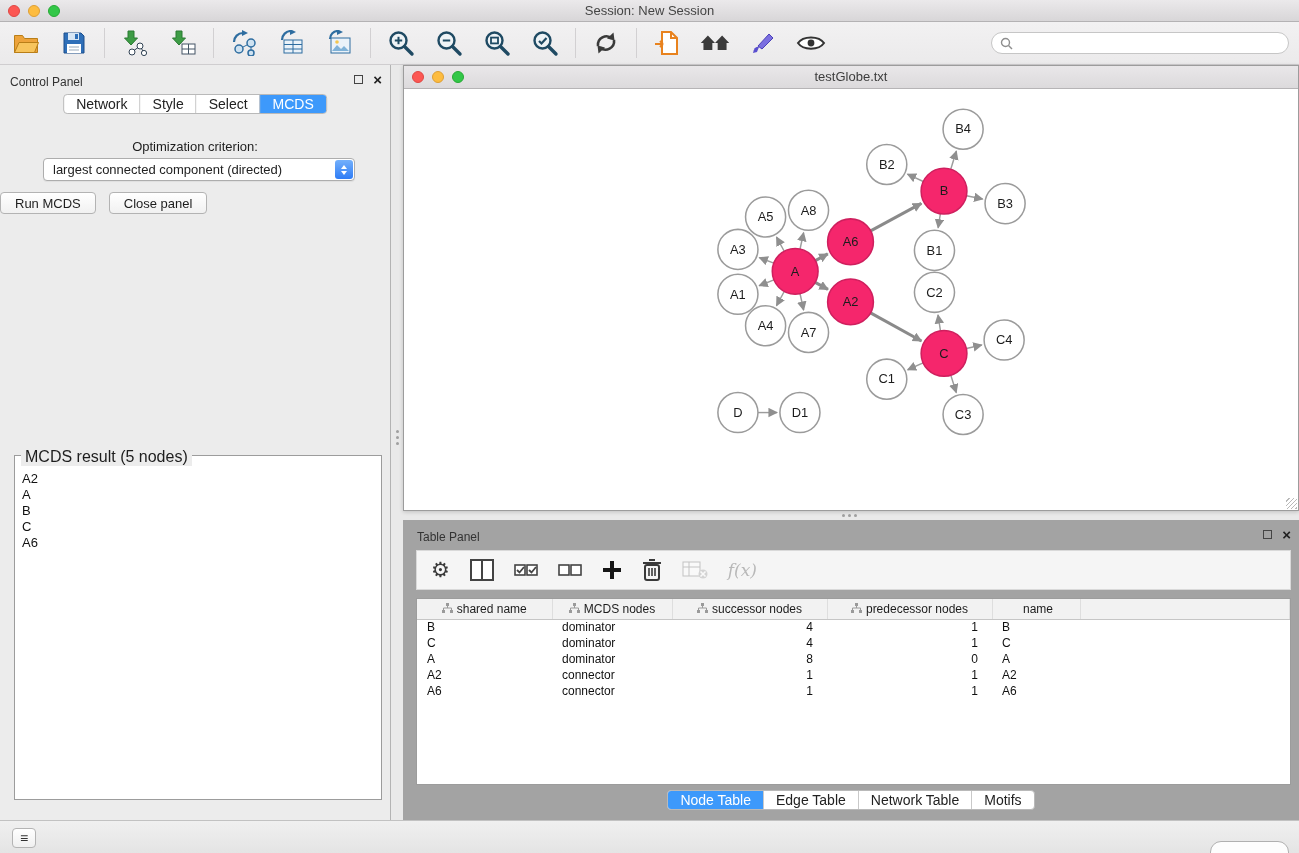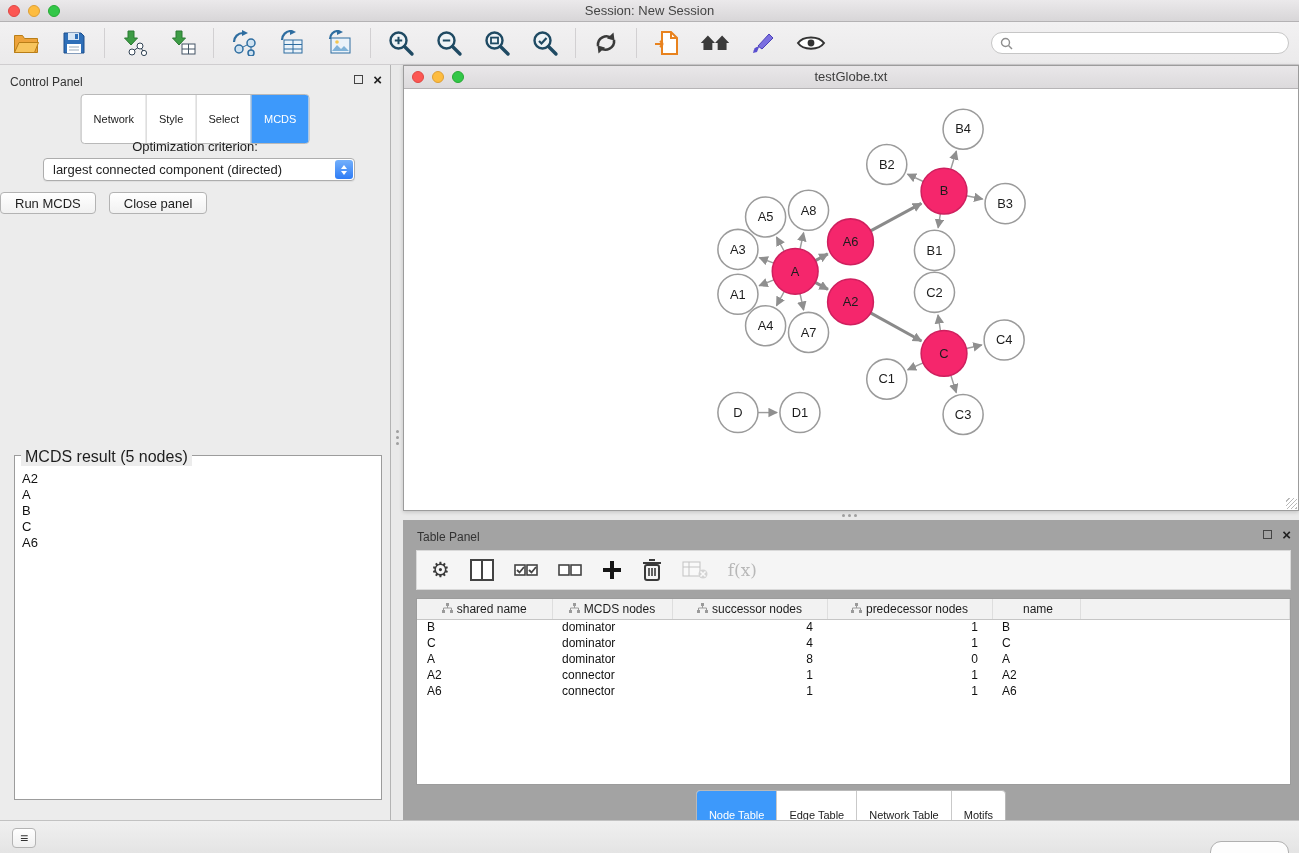--- a/index.html
+++ b/index.html
@@ -32,21 +32,21 @@
   
   #control-panel { position:absolute; left:0; top:65px; width:391px; bottom:33px;
     background:#ececec; border-right:1px solid #b3b3b3; }
   .panel-head { position:absolute; left:0; top:4px; width:100%; height:24px; }
   .panel-title { position:absolute; left:10px; top:6px; font-size:12px; color:#333; }
   .win-ctrls { position:absolute; right:8px; top:5px; display:flex; gap:10px; align-items:center; }
   .wbtn-box { width:9px; height:9px; border:1.5px solid #444; display:inline-block; }
   .wbtn-x { font-size:15px; font-weight:700; color:#222; line-height:11px; }
 
   .segment { display:inline-flex; border:1px solid #b9b9b9; border-radius:4px; background:#fff; overflow:hidden; }
-  .segment .seg { padding:18px 12px; font-size:11px; color:#222; border-left:1px solid #c9c9c9; white-space:nowrap; }
+  .segment .seg { padding:1px 12px; font-size:14px; color:#222; border-left:1px solid #c9c9c9; white-space:nowrap; }
   .segment .seg:first-child { border-left:none; }
   .segment .seg.active { background:#3d99fb; color:#fff; }
 
   #cp-tabs { position:absolute; top:29px; left:50%; transform:translateX(-50%); }
 
   .opt-label { position:absolute; top:74px; width:100%; text-align:center; font-size:13px; color:#1d1d1d; }
 
   .combo { position:absolute; left:43px; top:93px; width:312px; height:23px; background:#fff;
     border:1px solid #adadad; border-radius:4px; font-size:13px; display:flex; align-items:center;
     padding:0 24px 0 9px; box-shadow:0 1px 1px rgba(0,0,0,.06); }
@@ -89,21 +89,21 @@
   .h-divider-handle i, .v-divider-handle i { width:3px; height:3px; background:#9f9f9f; border-radius:50%; }
   .v-divider-handle { position:absolute; left:-9px; top:360px; width:5px; height:22px;
     display:flex; flex-direction:column; gap:3px; align-items:center; justify-content:center; }
 
   
   #table-panel { position:absolute; left:12px; top:455px; width:896px; height:300px; background:#a3a3a3; }
   .tp-toolbar { position:absolute; left:13px; top:30px; width:875px; height:40px;
     background:#f5f5f5; border:1px solid #d9d9d9; display:flex; align-items:center; gap:20px; padding:0 14px; }
   .tp-icon { display:flex; align-items:center; justify-content:center; height:28px; }
   .gear-glyph { font-size:21px; color:#3a3a3a; line-height:24px; }
-  .fx { font-family:"DejaVu Serif", serif; font-size:17px; color:#b8b8b8; }
+  .fx { font-family:"DejaVu Serif", serif; font-style:italic; font-size:17px; color:#b8b8b8; }
 
   .table-wrap { position:absolute; left:13px; top:78px; width:875px; height:187px;
     background:#fff; border:1px solid #9c9c9c; overflow:hidden; }
   table { border-collapse:collapse; table-layout:fixed; width:100%; font-size:12px; }
   thead th { height:20px; background:#f2f2f2; border-bottom:1px solid #c6c6c6; border-right:1px solid #dedede;
     font-weight:normal; text-align:center; white-space:nowrap; overflow:hidden; color:#1c1c1c; }
   thead th .thlbl { margin-left:4px; }
   tbody td { height:16px; padding:0 4px; white-space:nowrap; overflow:hidden; color:#111; }
   td.a-l { text-align:left; padding-left:10px; }
   td.a-r { text-align:right; padding-right:14px; }

